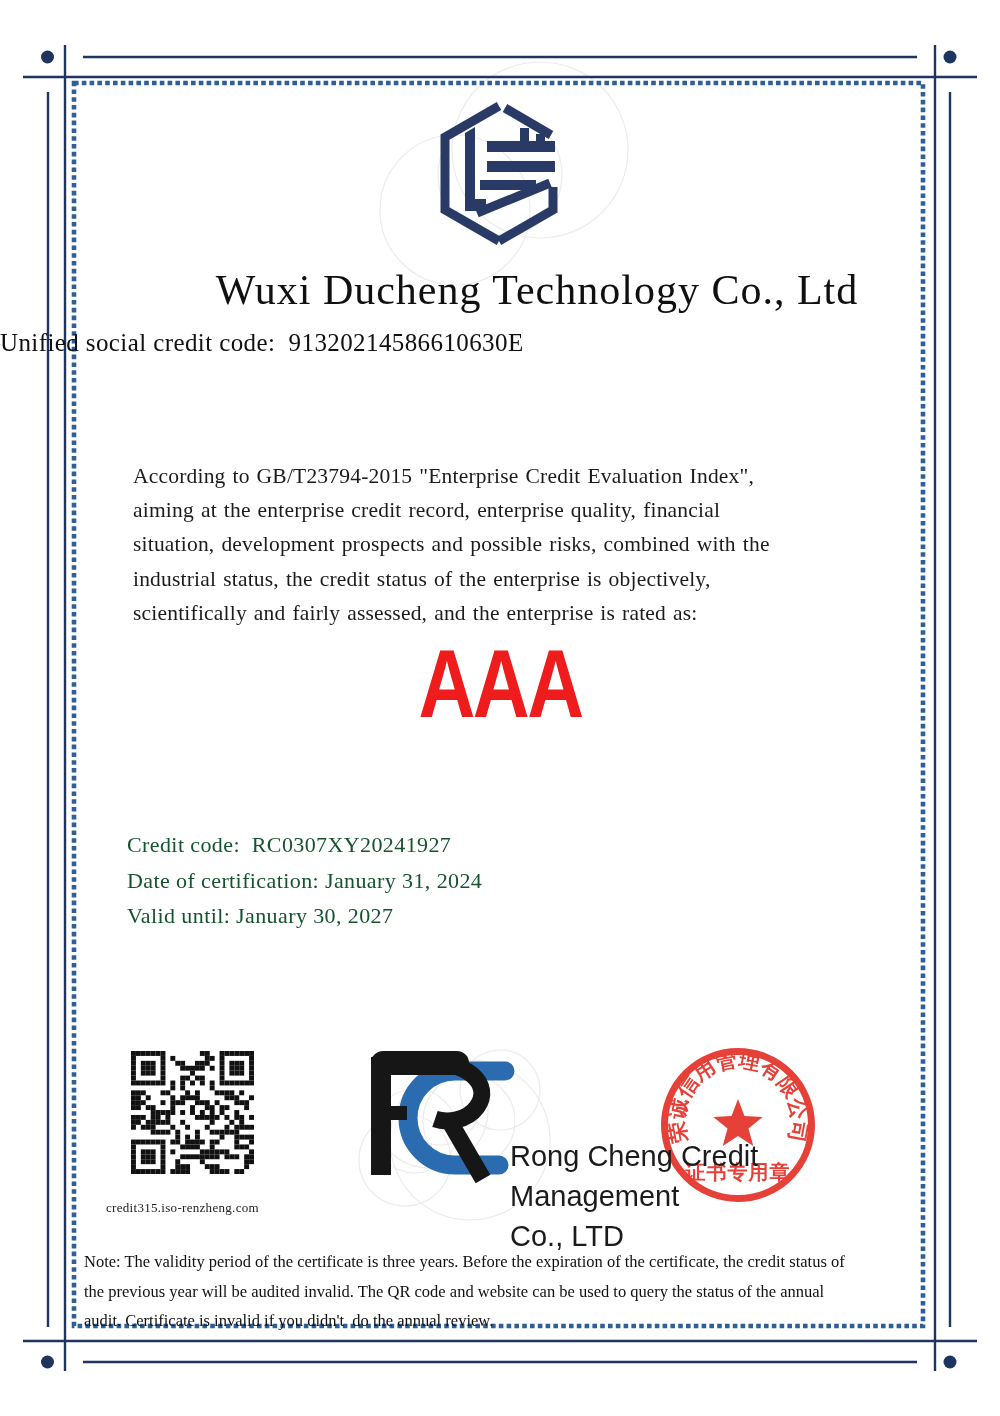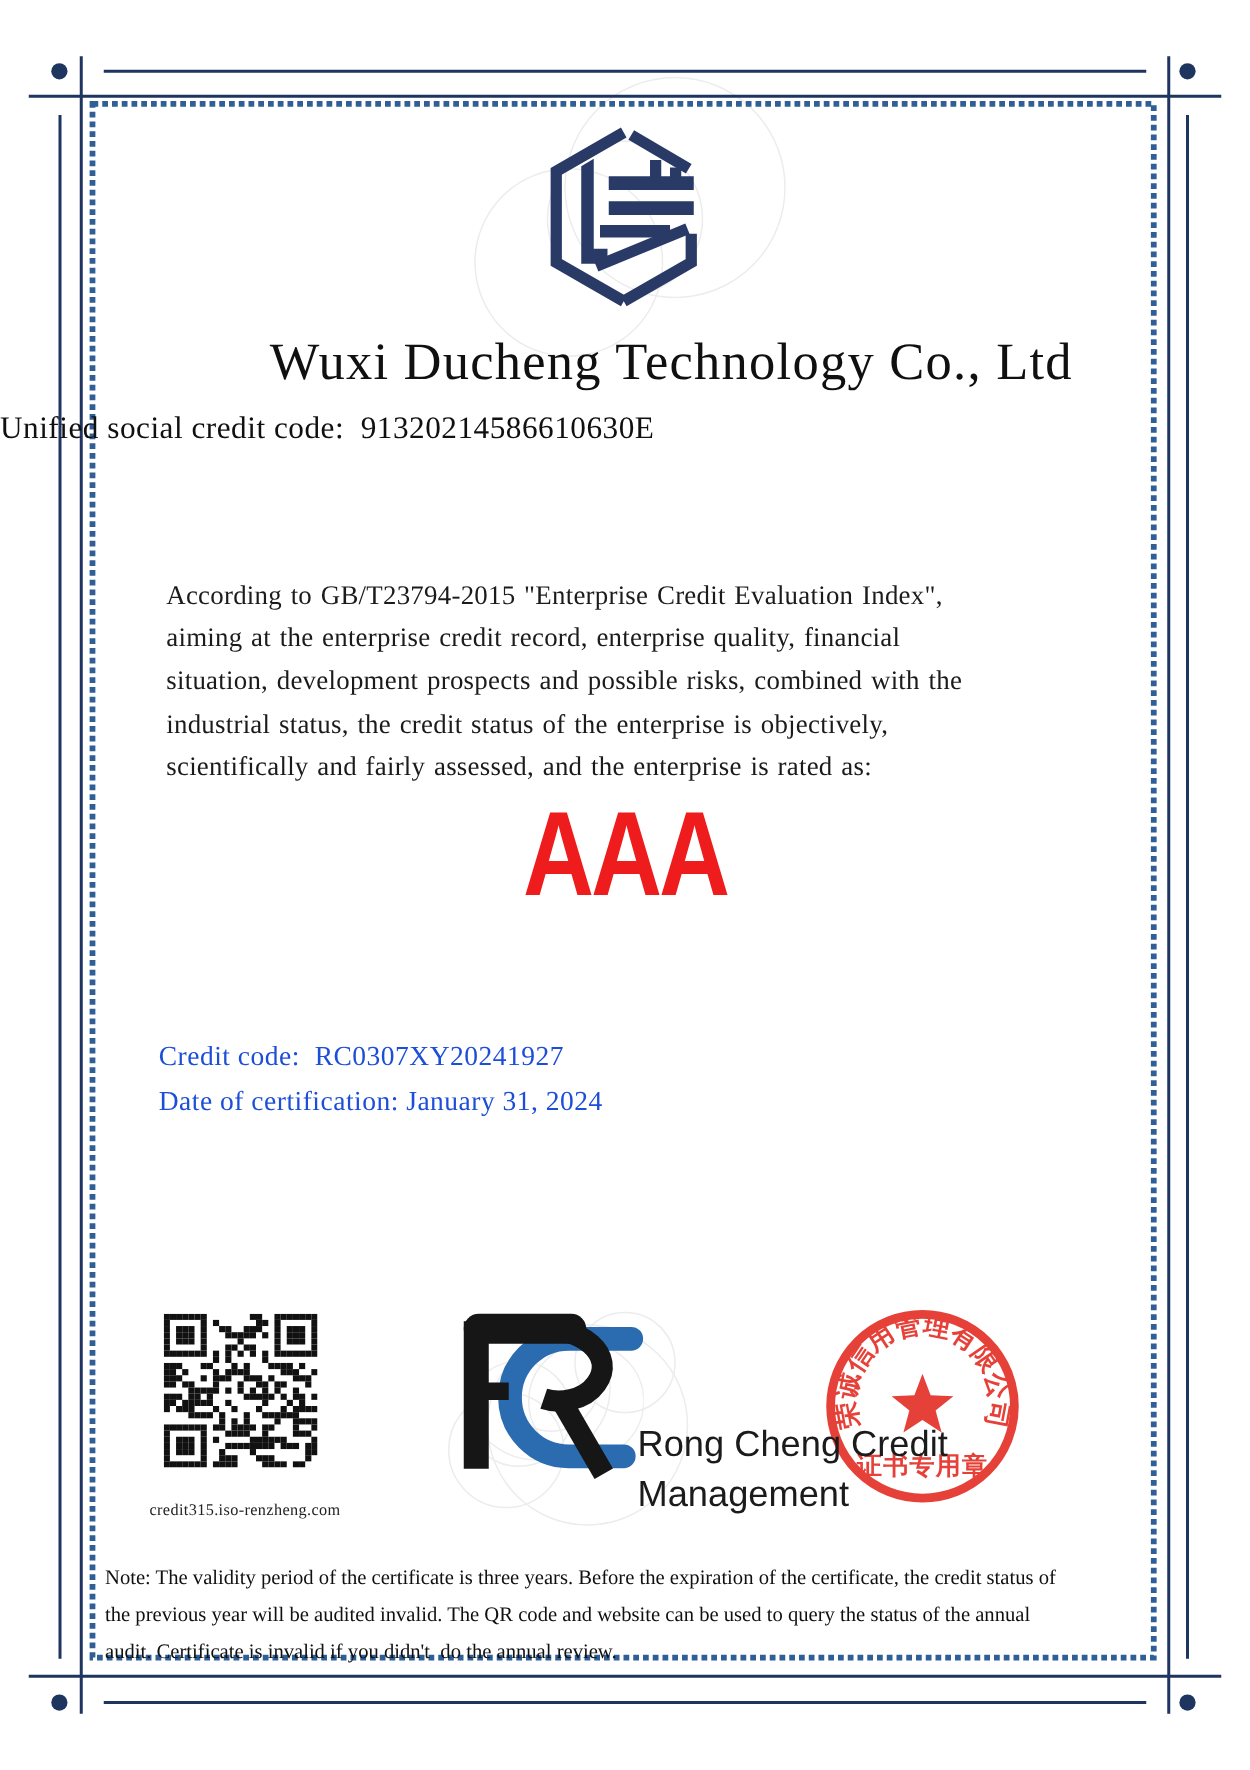--- a/index.html
+++ b/index.html
@@ -26,26 +26,26 @@
   .subtitle{left:0;top:329px;width:1000px;text-align:left;font-size:25px;letter-spacing:.4px;white-space:pre;color:#101010;z-index:2;}
 
   
   .paragraph{left:133px;top:459px;width:760px;font-size:21.5px;line-height:34.2px;letter-spacing:.2px;word-spacing:1.4px;color:#1b1b1b;z-index:2;}
   .rating{left:0;top:634px;width:1000px;text-align:center;z-index:2;
     font-family:"Liberation Sans", sans-serif;font-weight:700;font-size:96px;line-height:100px;
     color:var(--accent-red,#ee1c1c);letter-spacing:-3px;transform:scaleX(.82);transform-origin:50% 50%;}
   .rating-caption{left:0;top:755px;width:1000px;text-align:center;z-index:2;
     font-family:"Liberation Sans", sans-serif;font-weight:700;font-size:38px;
     color:var(--accent-red,#ee1c1c);letter-spacing:.2px;}
-  .credit-block{left:127px;top:827px;z-index:2;font-size:22px;line-height:35.5px;letter-spacing:.4px;color:#1d4ed8;}
+  .credit-block{left:127px;top:827px;z-index:2;font-size:22px;line-height:35.5px;letter-spacing:.4px;color:#14532d;}
   .credit-block div{white-space:pre;}
 
   
   .qr{left:131px;top:1051px;z-index:2;}
-  .qr-caption{left:106px;top:1200px;width:180px;text-align:center;font-size:13px;letter-spacing:.3px;color:#222;z-index:2;}
+  .qr-caption{left:106px;top:1200px;width:180px;font-size:13px;letter-spacing:.3px;color:#222;z-index:2;}
   .rc-logo{left:367px;top:1049px;z-index:2;}
   .rc-blue{stroke:var(--logo-blue,#2b6cb0);fill:none;}
   .rc-black{stroke:#161616;fill:none;}
   .seal{left:654px;top:1041px;z-index:3;opacity:.93;}
   .seal-ring{stroke:var(--seal-red,#e5332a);stroke-width:7;fill:none;}
   .seal-star{fill:var(--seal-red,#e5332a);}
   .seal-text{fill:var(--seal-red,#e5332a);font-family:"DejaVu Sans", sans-serif;font-weight:700;}
   .issuer{left:510px;top:1136px;width:420px;z-index:4;
     font-family:"Liberation Sans", sans-serif;font-size:29px;color:#1b1b1b;line-height:40px;}
   .note{left:84px;top:1247px;width:845px;font-size:16.5px;line-height:29.5px;color:#101010;z-index:2;}
@@ -102,20 +102,21 @@
     <div>situation, development prospects and possible risks, combined with the</div>
     <div>industrial status, the credit status of the enterprise is objectively,</div>
     <div>scientifically and fairly assessed, and the enterprise is rated as:</div>
   </div>
 
   <div class="abs rating">AAA</div>
 
   <div class="abs credit-block">
     <div>Credit code:  RC0307XY20241927</div>
     <div>Date of certification: January 31, 2024</div>
+    <div>Valid until: January 30, 2027</div>
   </div>
 
   <svg id="qr-svg" class="abs qr" width="123" height="123" viewBox="0 0 125 125">
       <rect x="0" y="0" width="5" height="5" fill="#111"></rect>
       <rect x="5" y="0" width="5" height="5" fill="#111"></rect>
       <rect x="10" y="0" width="5" height="5" fill="#111"></rect>
       <rect x="15" y="0" width="5" height="5" fill="#111"></rect>
       <rect x="20" y="0" width="5" height="5" fill="#111"></rect>
       <rect x="25" y="0" width="5" height="5" fill="#111"></rect>
       <rect x="30" y="0" width="5" height="5" fill="#111"></rect>
@@ -442,20 +443,21 @@
     <circle class="seal-ring" cx="84" cy="84" r="73.5"></circle>
     <polygon class="seal-star" points="84,58 90.5,75.1 108.7,76 94.5,87.4 99.3,105 84,95 68.7,105 73.5,87.4 59.3,76 77.5,75.1"></polygon>
     <text class="seal-text" font-size="21">
       <textPath href="#sealArc" startOffset="50%" text-anchor="middle">荣诚信用管理有限公司</textPath>
     </text>
     <text class="seal-text" x="84" y="138" text-anchor="middle" font-size="20" letter-spacing="1">证书专用章</text>
   </svg>
 
   <div class="abs issuer">
     <div>Rong Cheng Credit Management</div>
+    <div>Co., LTD</div>
   </div>
 
   <div class="abs note">
     <div>Note: The validity period of the certificate is three years. Before the expiration of the certificate, the credit status of</div>
     <div>the previous year will be audited invalid. The QR code and website can be used to query the status of the annual</div>
     <div>audit. Certificate is invalid if you didn't  do the annual review.</div>
   </div>
 
 </div>
 

